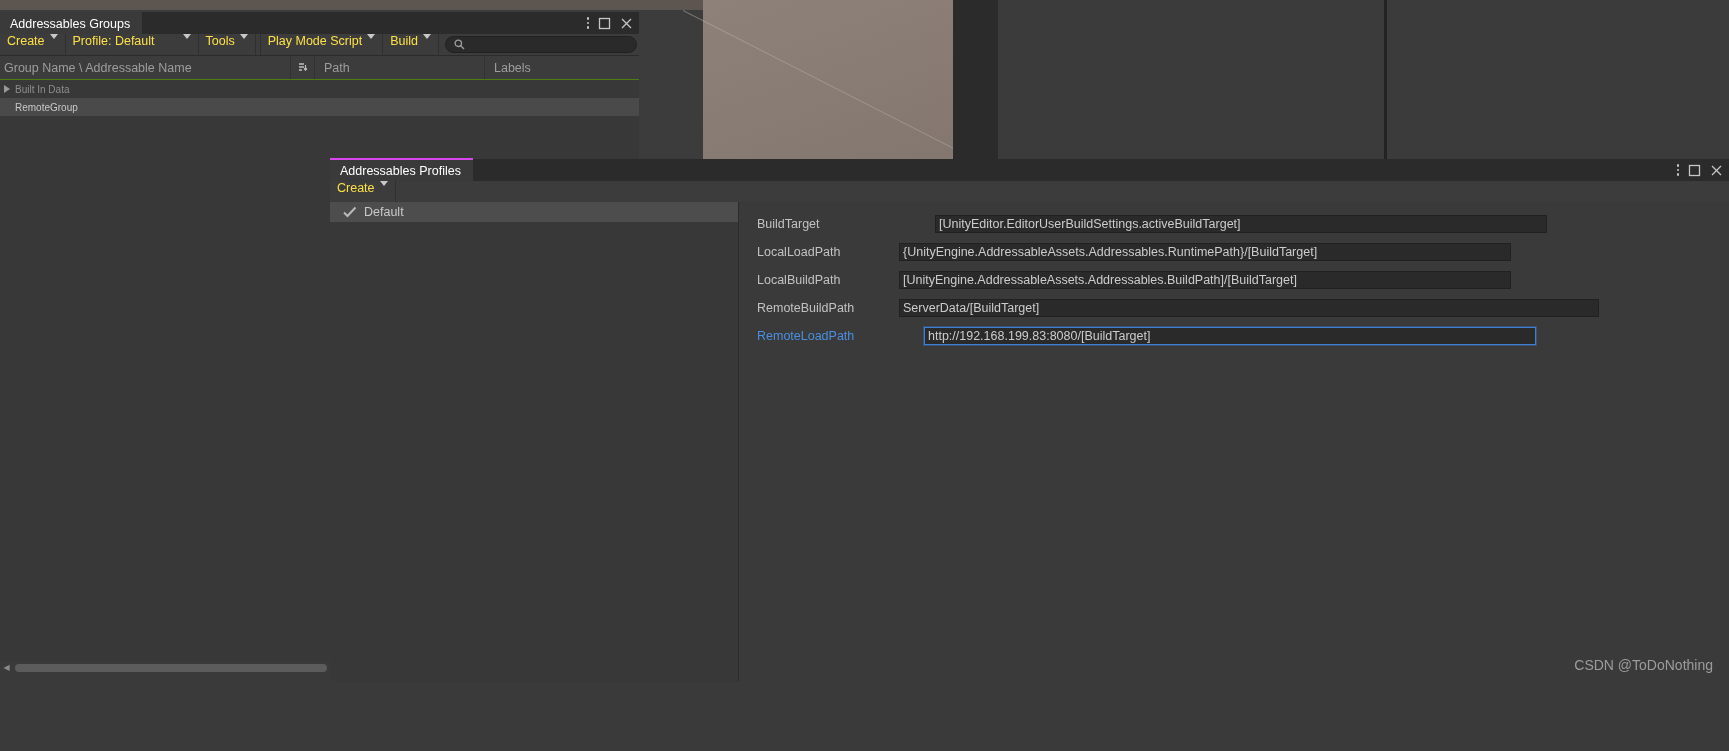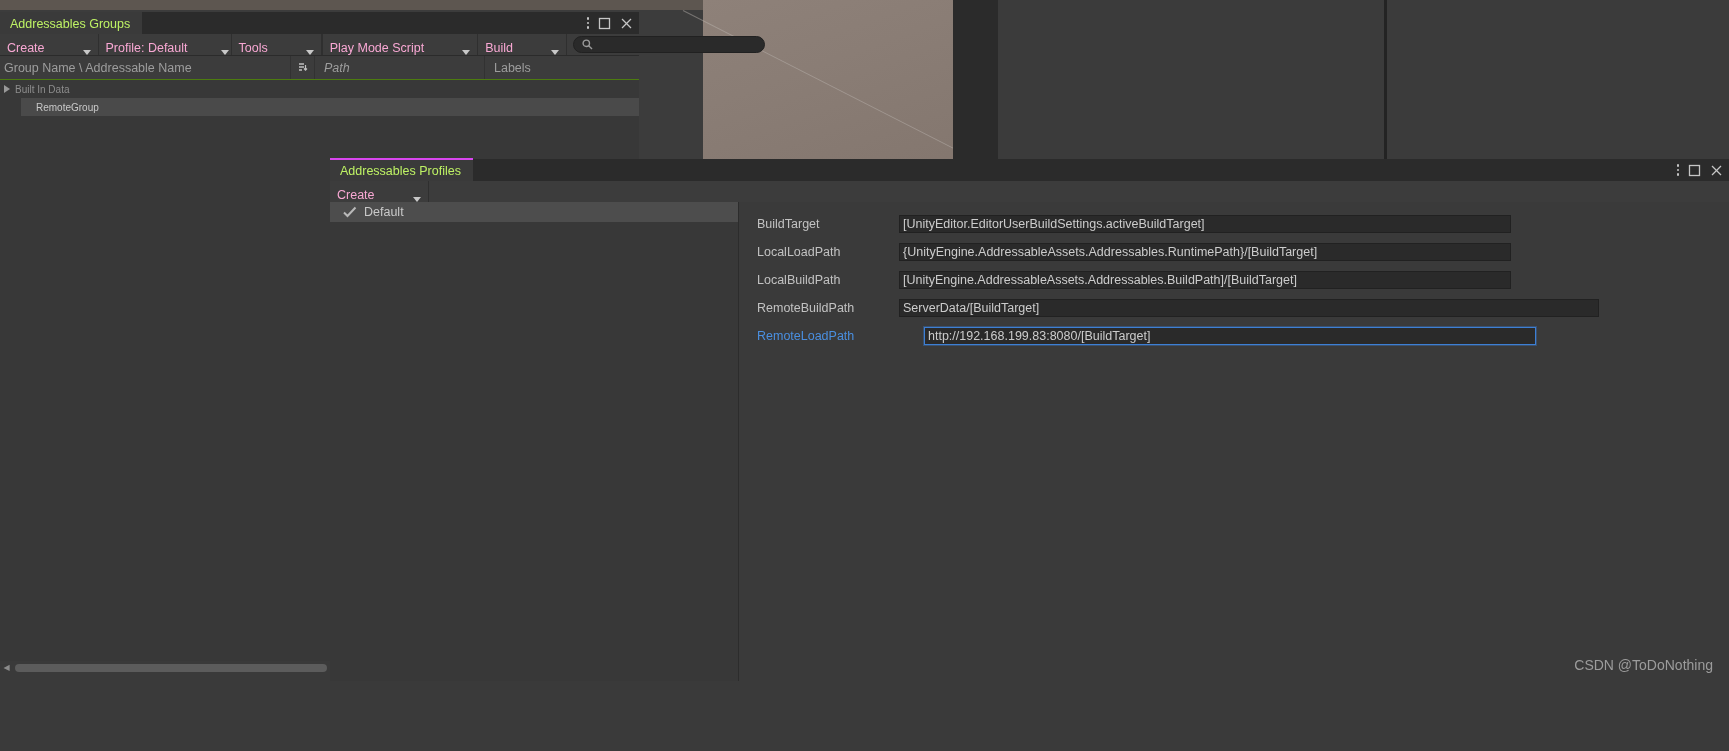--- a/index.html
+++ b/index.html
@@ -30,38 +30,38 @@
   .bg-strip-dark { position: absolute; left: 0; top: 0; width: 703px; height: 10px; background: #5d5650; }
 
   
   .win { position: absolute; background: #383838; box-sizing: border-box; }
   .win-tabbar {
     position: relative; height: 22px; background: #2b2b2b;
     display: flex; align-items: flex-end;
   }
   .tab {
     height: 21px; padding: 0 12px 0 10px; display: flex; align-items: center;
-    background: #3a3a3a; color: #bef264; font-size: 12.5px; white-space: nowrap;
+    background: #3a3a3a; color: #ffffff; font-size: 12.5px; white-space: nowrap;
     border-top: 1px solid #3a3a3a;
   }
   .tab.active-blue { border-top: 2px solid #d946ef; height: 21px; }
   .win-ctrls {
     position: absolute; right: 6px; top: 0; height: 22px;
     display: flex; align-items: center; gap: 9px;
   }
   .ico { width: 13px; height: 13px; display: block; fill: none; stroke: #c6c6c6; stroke-width: 1.3; }
   .kebab { display: flex; flex-direction: column; gap: 2px; align-items: center; }
   .kebab i { width: 2.5px; height: 2.5px; background: #c6c6c6; border-radius: 50%; display: block; }
 
   
   .toolbar { height: 21px; background: #3c3c3c; display: flex; align-items: stretch;
              border-bottom: 1px solid #2b2b2b; }
   .tb-btn {
-    display: flex; align-items: flex-end; padding: 0 7px; color: #f9a8d4; font-size: 12.5px;
-    border-right: 1px solid #2f2f2f; white-space: nowrap; background: #3c3c3c; gap: 33px;
+    display: flex; align-items: flex-start; padding: 0 7px; color: #fde047; font-size: 12.5px;
+    border-right: 1px solid #2f2f2f; white-space: nowrap; background: #3c3c3c;
   }
   .tb-btn .caret { margin-left: 5px; width: 0; height: 0; border-left: 4px solid transparent;
                    border-right: 4px solid transparent; border-top: 5px solid #c8c8c8; }
   .tb-sep { width: 8px; border-right: 1px solid #2f2f2f; }
   .tb-search {
     flex: 1; margin: 2px 2px 2px 6px; background: #2a2a2a; border-radius: 9px;
     display: flex; align-items: center; padding: 0 8px; border: 1px solid #212121;
   }
   .mag { width: 11px; height: 11px; margin-right: 4px; flex: none; }
   .mag circle { fill: none; stroke: #9a9a9a; stroke-width: 1.4; }
@@ -76,21 +76,21 @@
     height: 23px; background: #3c3c3c; display: flex; align-items: center;
     border-bottom: 1px solid #4d7c0f; color: #9d9d9d; font-size: 12.5px;
   }
   .th-col { padding-left: 2px; display: flex; align-items: center; height: 100%; box-sizing: border-box; }
   .th-div { width: 1px; height: 100%; background: #323232; }
   .sort-ico { width: 11px; height: 11px; margin: 0 6px; }
   .tree-row { height: 18px; display: flex; align-items: center; font-size: 10px; color: #c8c8c8;
               padding-left: 4px; box-sizing: border-box; }
   .tree-row.dim { color: #8d8d8d; }
   .tree-row.alt { background: #3f3f3f; }
-  .tree-row.sel { background: #4a4a4a; margin-left: 21px; }
+  .tree-row.sel { background: #4a4a4a; }
   .twisty { width: 0; height: 0; border-top: 4px solid transparent; border-bottom: 4px solid transparent;
             border-left: 6px solid #999; margin-right: 5px; flex: none; }
   .indent { width: 11px; flex: none; }
 
   .hscroll-track { position: absolute; left: 0; bottom: 0; height: 13px; background: #3a3a3a;
                    display: flex; align-items: center; }
   .hs-arrow { width: 13px; text-align: center; color: #8b8b8b; font-size: 8px; line-height: 13px; }
   .hs-bar { height: 8px; background: #5c5c5c; border-radius: 4px; }
 
   
@@ -186,21 +186,21 @@
     <div class="tree-header">
       <div class="th-col" style="width:290px;">
         <span style="padding-left:2px;">Group Name \ Addressable Name</span>
       </div>
       <div class="th-div"></div>
       <svg class="sort-ico" viewBox="0 0 11 11">
         <path d="M2 2 h5 M2 5 h5 M2 8 h3" stroke="#c0c0c0" stroke-width="1.3" fill="none"></path>
         <path d="M8.5 3 v5 M7 6.5 l1.5 1.6 l1.5 -1.6" stroke="#c0c0c0" stroke-width="1.2" fill="none"></path>
       </svg>
       <div class="th-div"></div>
-      <div class="th-col" style="width:169px;font-style:italic;">
+      <div class="th-col" style="width:169px;">
         <span style="padding-left:7px;">Path</span>
       </div>
       <div class="th-div"></div>
       <div class="th-col" style="flex:1;">
         <span style="padding-left:7px;">Labels</span>
       </div>
     </div>
 
     <div>
       <div class="tree-row dim">
@@ -256,21 +256,21 @@
         <span>Default</span>
       </div>
     </div>
     <div class="vsplit" style="left:408px; top:43px;"></div>
 
     <div style="position:absolute; left:409px; top:43px; right:0; bottom:0; background:#3a3a3a;">
       <div class="fields">
 
         <div class="field-row">
           <div class="field-label">BuildTarget</div>
-          <div class="field-input" style="width:612px;">[UnityEditor.EditorUserBuildSettings.activeBuildTarget]</div>
+          <div class="field-input" style="width:612px;margin-left:36px;">[UnityEditor.EditorUserBuildSettings.activeBuildTarget]</div>
         </div>
 
         <div class="field-row">
           <div class="field-label">LocalLoadPath</div>
           <div class="field-input" style="width:612px;">{UnityEngine.AddressableAssets.Addressables.RuntimePath}/[BuildTarget]</div>
         </div>
 
         <div class="field-row">
           <div class="field-label">LocalBuildPath</div>
           <div class="field-input" style="width:612px;">[UnityEngine.AddressableAssets.Addressables.BuildPath]/[BuildTarget]</div>

